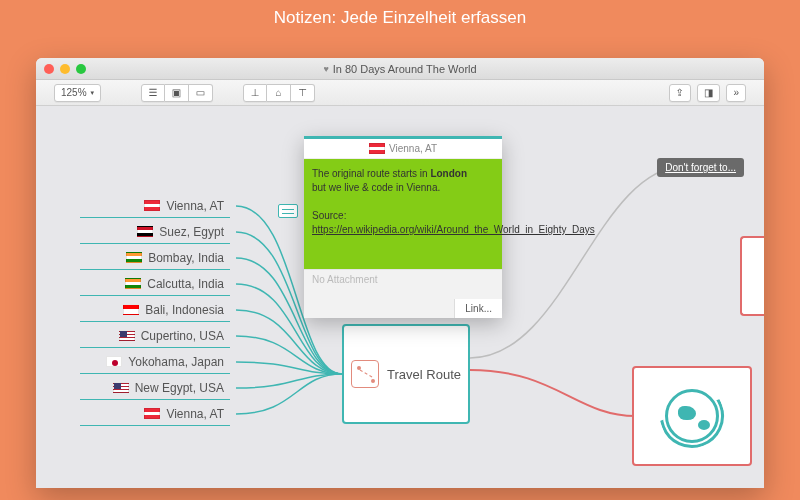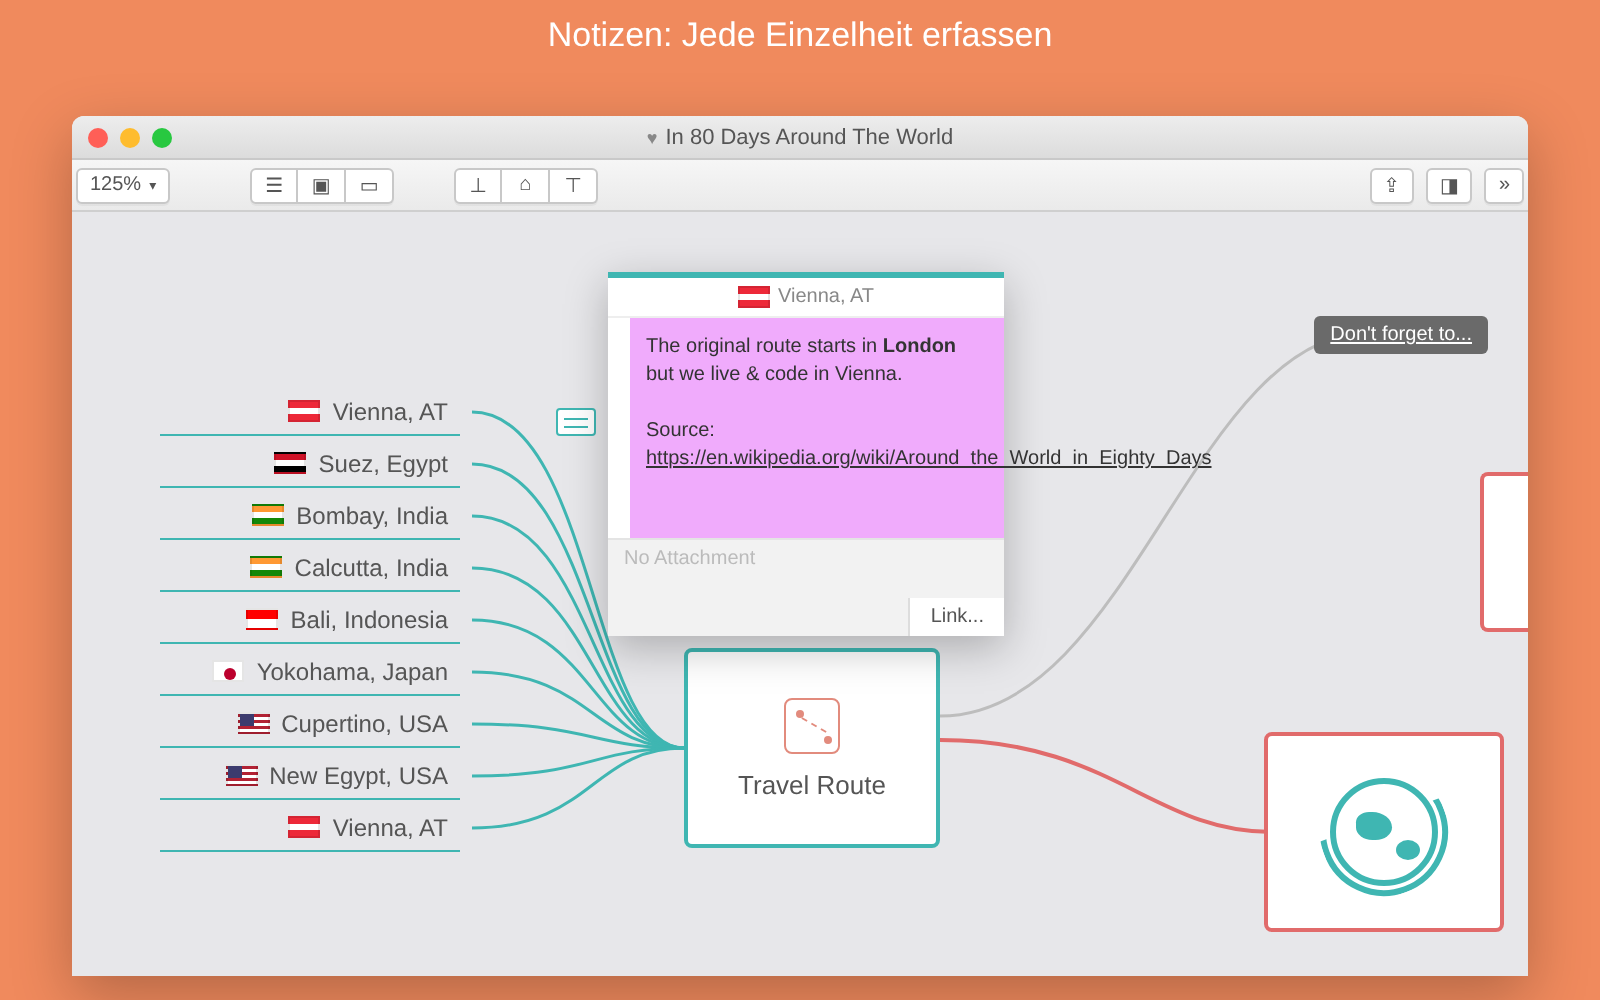--- a/index.html
+++ b/index.html
@@ -45,21 +45,21 @@
     text-align:center; font-size:11px; color:#555;
     display:flex; align-items:center; justify-content:center; gap:4px;
     pointer-events:none;
   }
   .heart { color:#888; font-size:9px; }
   
   .toolbar {
     height: 26px;
     background: linear-gradient(#f6f6f6,#eaeaea);
     border-bottom:1px solid #cfcfcf;
-    display:flex; align-items:center; padding:0 2px; gap:6px;
+    display:flex; align-items:center; padding:0 18px; gap:6px;
   }
   .tb-btn, .tb-select {
     height:18px; background:#fff; border:1px solid #c8c8c8;
     border-radius:3px; font-size:10px; color:#555;
     display:flex; align-items:center; justify-content:center;
     padding:0 6px; box-shadow:0 1px 0 rgba(0,0,0,0.04);
   }
   .tb-select { gap:4px; }
   .tb-seg { display:flex; }
   .tb-seg .tb-btn { border-radius:0; border-left-width:0; width:24px; padding:0; }
@@ -69,21 +69,21 @@
   .canvas {
     position:absolute; top:48px; left:0; right:0; bottom:0;
     background:#e7e7ea;
     overflow:hidden;
   }
   
   .central-node {
     position:absolute; left:306px; top:218px;
     width:128px; height:100px;
     background:#fff; border:2px solid #3fb6b2; border-radius:4px;
-    display:flex; flex-direction:column; align-items:center; justify-content:center;
+    display:flex; flex-direction:row; align-items:center; justify-content:center;
     gap:8px; font-size:13px; color:#555;
   }
   .route-icon {
     width:28px;height:28px;border:1px solid #e28b7d;border-radius:4px;
     position:relative; background:#fff;
   }
   .route-icon .pin{position:absolute;width:4px;height:4px;background:#e28b7d;border-radius:50%;}
   .route-icon .p1{top:5px;left:5px;} .route-icon .p2{top:18px;left:19px;}
   .route-icon .dash{position:absolute;width:14px;height:0;border-top:1px dashed #e28b7d;top:12px;left:7px;transform:rotate(30deg);}
   .globe-node {
@@ -122,21 +122,21 @@
   }
   
   .popover {
     position:absolute; left:268px; top:30px;
     width:198px; background:#fff;
     border-top:3px solid #3fb6b2;
     box-shadow:0 6px 20px rgba(0,0,0,0.25);
     font-size:10px; color:#333;
   }
   .popover-header{padding:4px 8px;border-bottom:1px solid #eee;display:flex;align-items:center;gap:4px;color:#888;justify-content:center;}
-  .popover-body{padding:8px;line-height:1.4;min-height:110px;background:#f0abfc;margin-left:11px;}
+  .popover-body{padding:8px;line-height:1.4;min-height:110px;background:#84cc16;}
   .popover-body a{color:#333;text-decoration:underline;}
   .popover-footer{display:flex;border-top:1px solid #e4e4e4;background:#f2f2f2;}
   .popover-footer .attach{flex:1;padding:4px 8px;color:#bbb;font-size:10px;}
   .popover-footer .link-btn{padding:4px 10px;border-left:1px solid #ddd;font-size:10px;color:#555;background:#fff;margin-top:29px;}
   .note-marker{
     position:absolute;left:242px;top:98px;width:20px;height:14px;
     background:#fff;border:1px solid #3fb6b2;border-radius:2px;
   }
   .note-marker:before,.note-marker:after{content:"";position:absolute;left:3px;right:3px;height:1px;background:#3fb6b2;}
   .note-marker:before{top:4px;} .note-marker:after{top:8px;}
@@ -234,26 +234,26 @@
         </div>
         <div class="list-row">
           <span class="flag flag-in"></span>
           <span>Calcutta, India</span>
         </div>
         <div class="list-row">
           <span class="flag flag-id"></span>
           <span>Bali, Indonesia</span>
         </div>
         <div class="list-row">
+          <span class="flag flag-us"></span>
+          <span>Cupertino, USA</span>
+        </div>
+        <div class="list-row">
           <span class="flag flag-jp"></span>
           <span>Yokohama, Japan</span>
-        </div>
-        <div class="list-row">
-          <span class="flag flag-us"></span>
-          <span>Cupertino, USA</span>
         </div>
         <div class="list-row">
           <span class="flag flag-us"></span>
           <span>New Egypt, USA</span>
         </div>
         <div class="list-row">
           <span class="flag flag-at"></span>
           <span>Vienna, AT</span>
         </div>
       </div>

